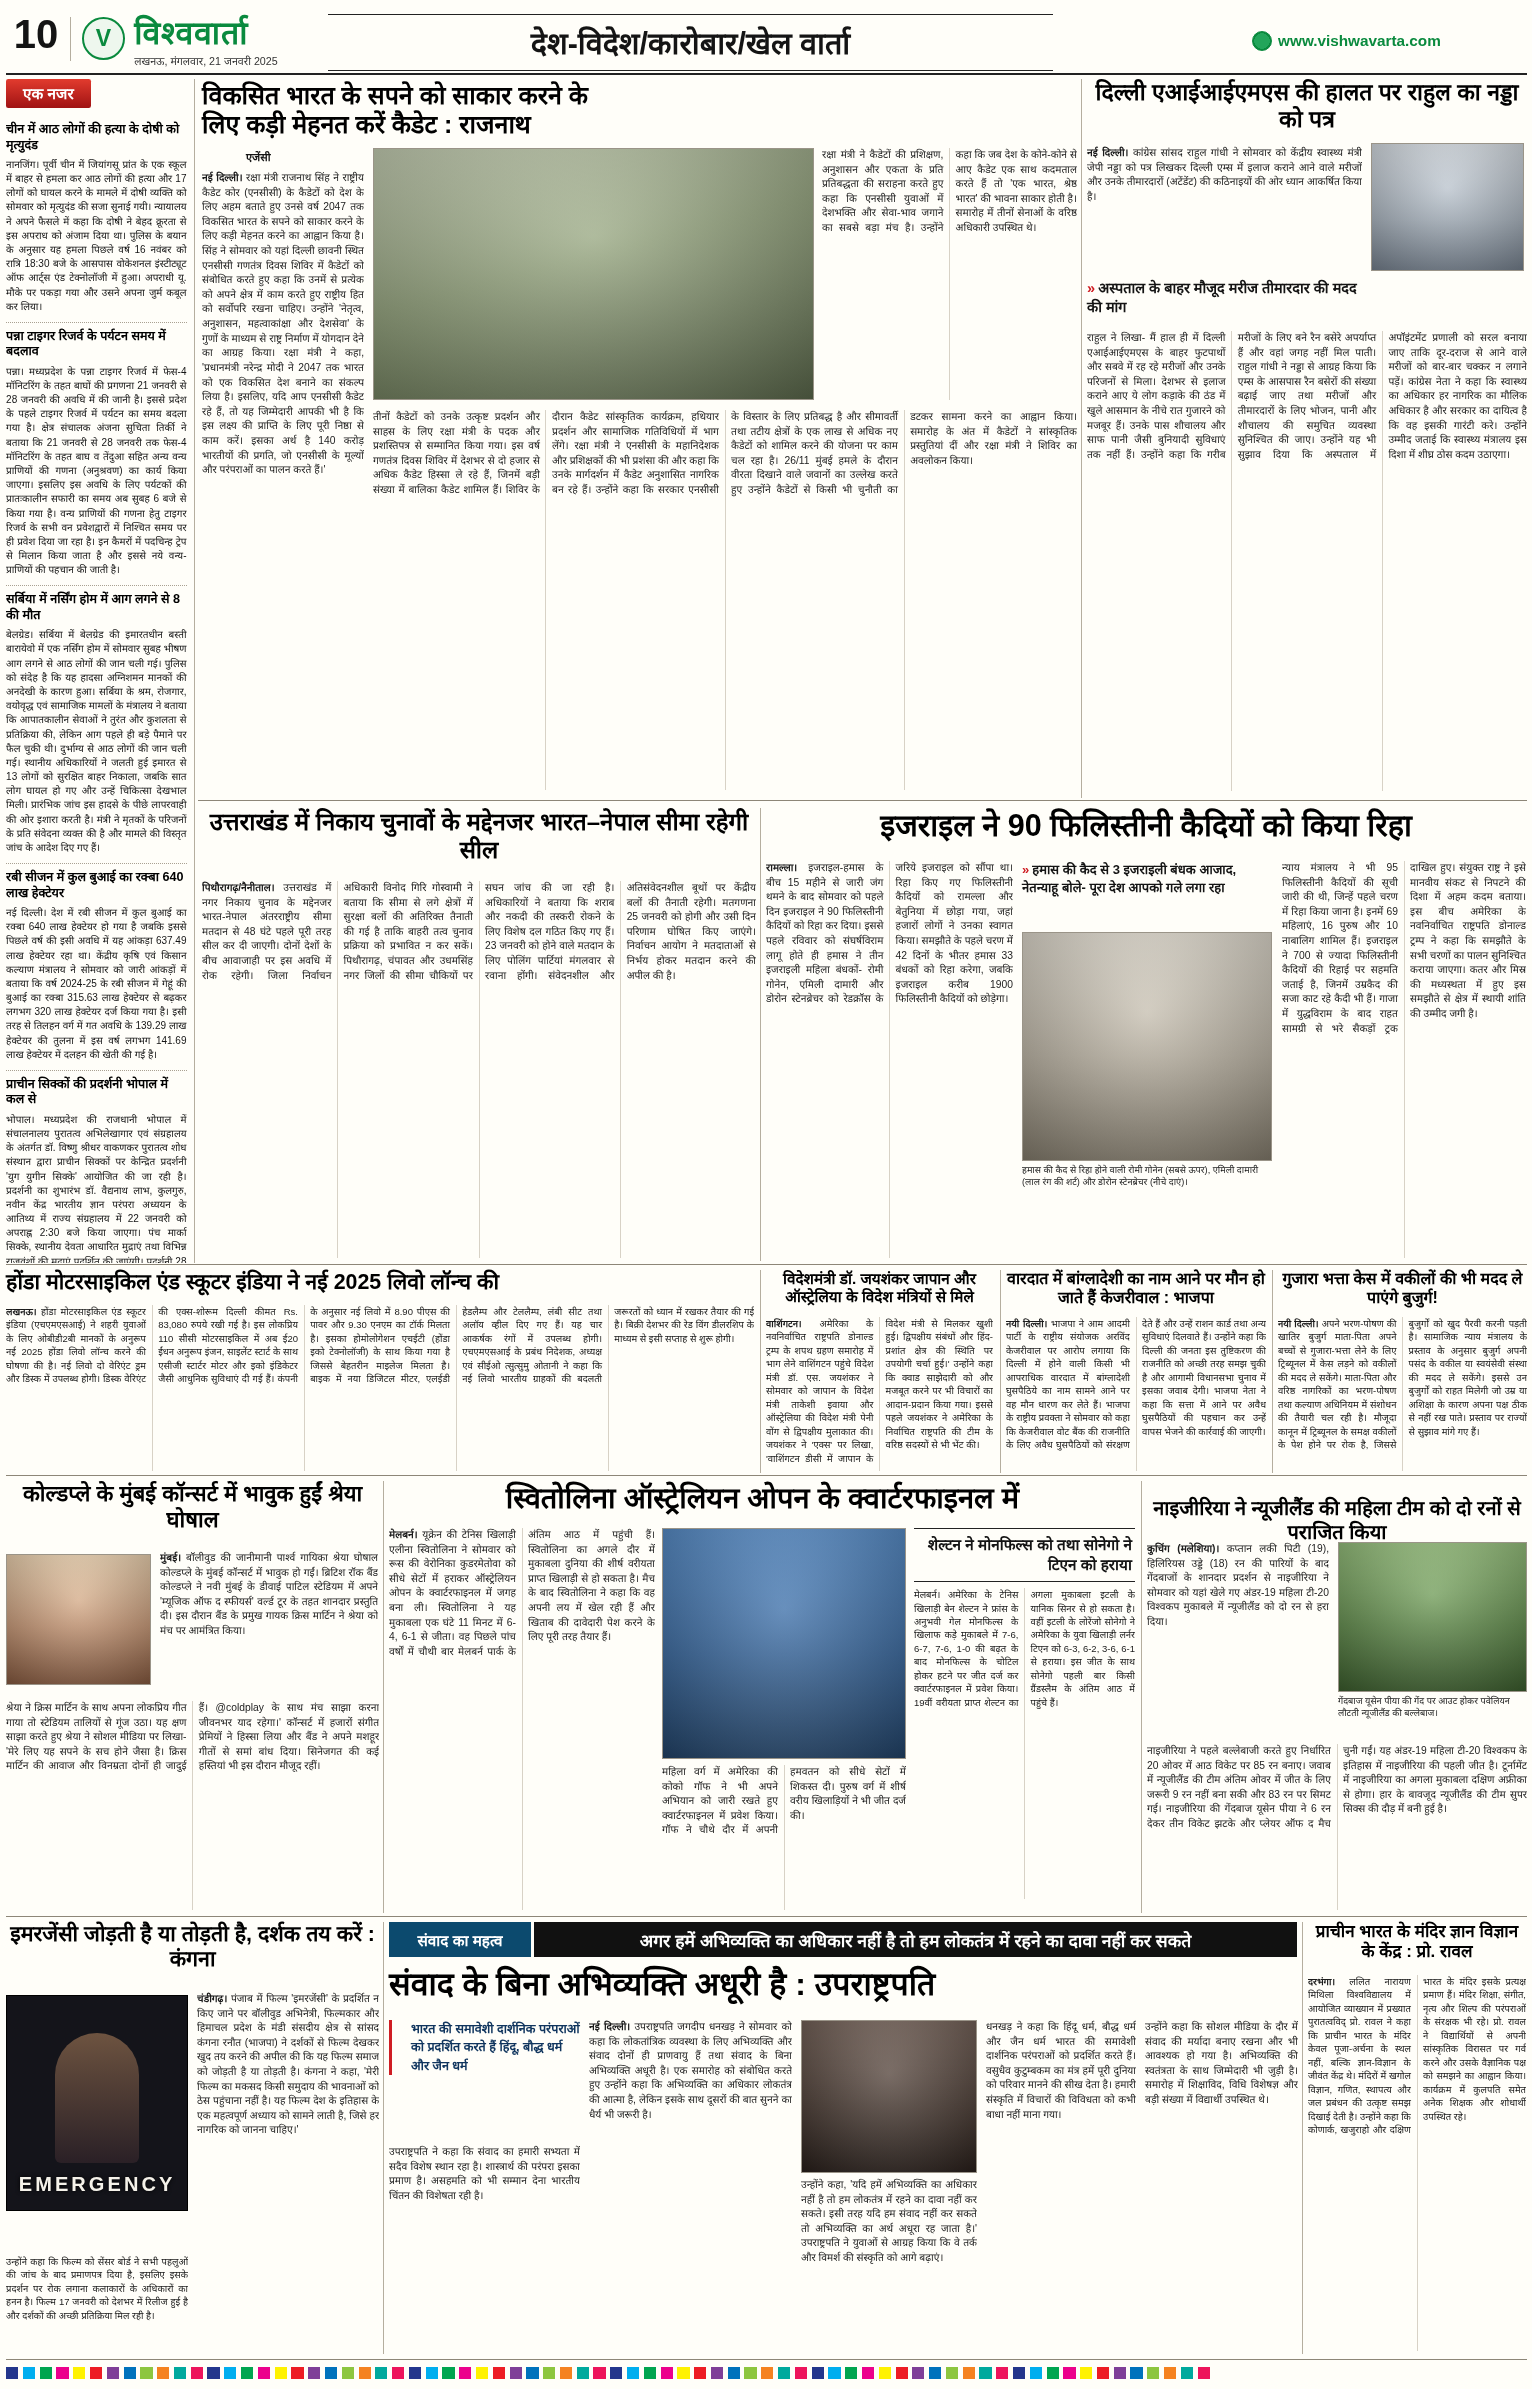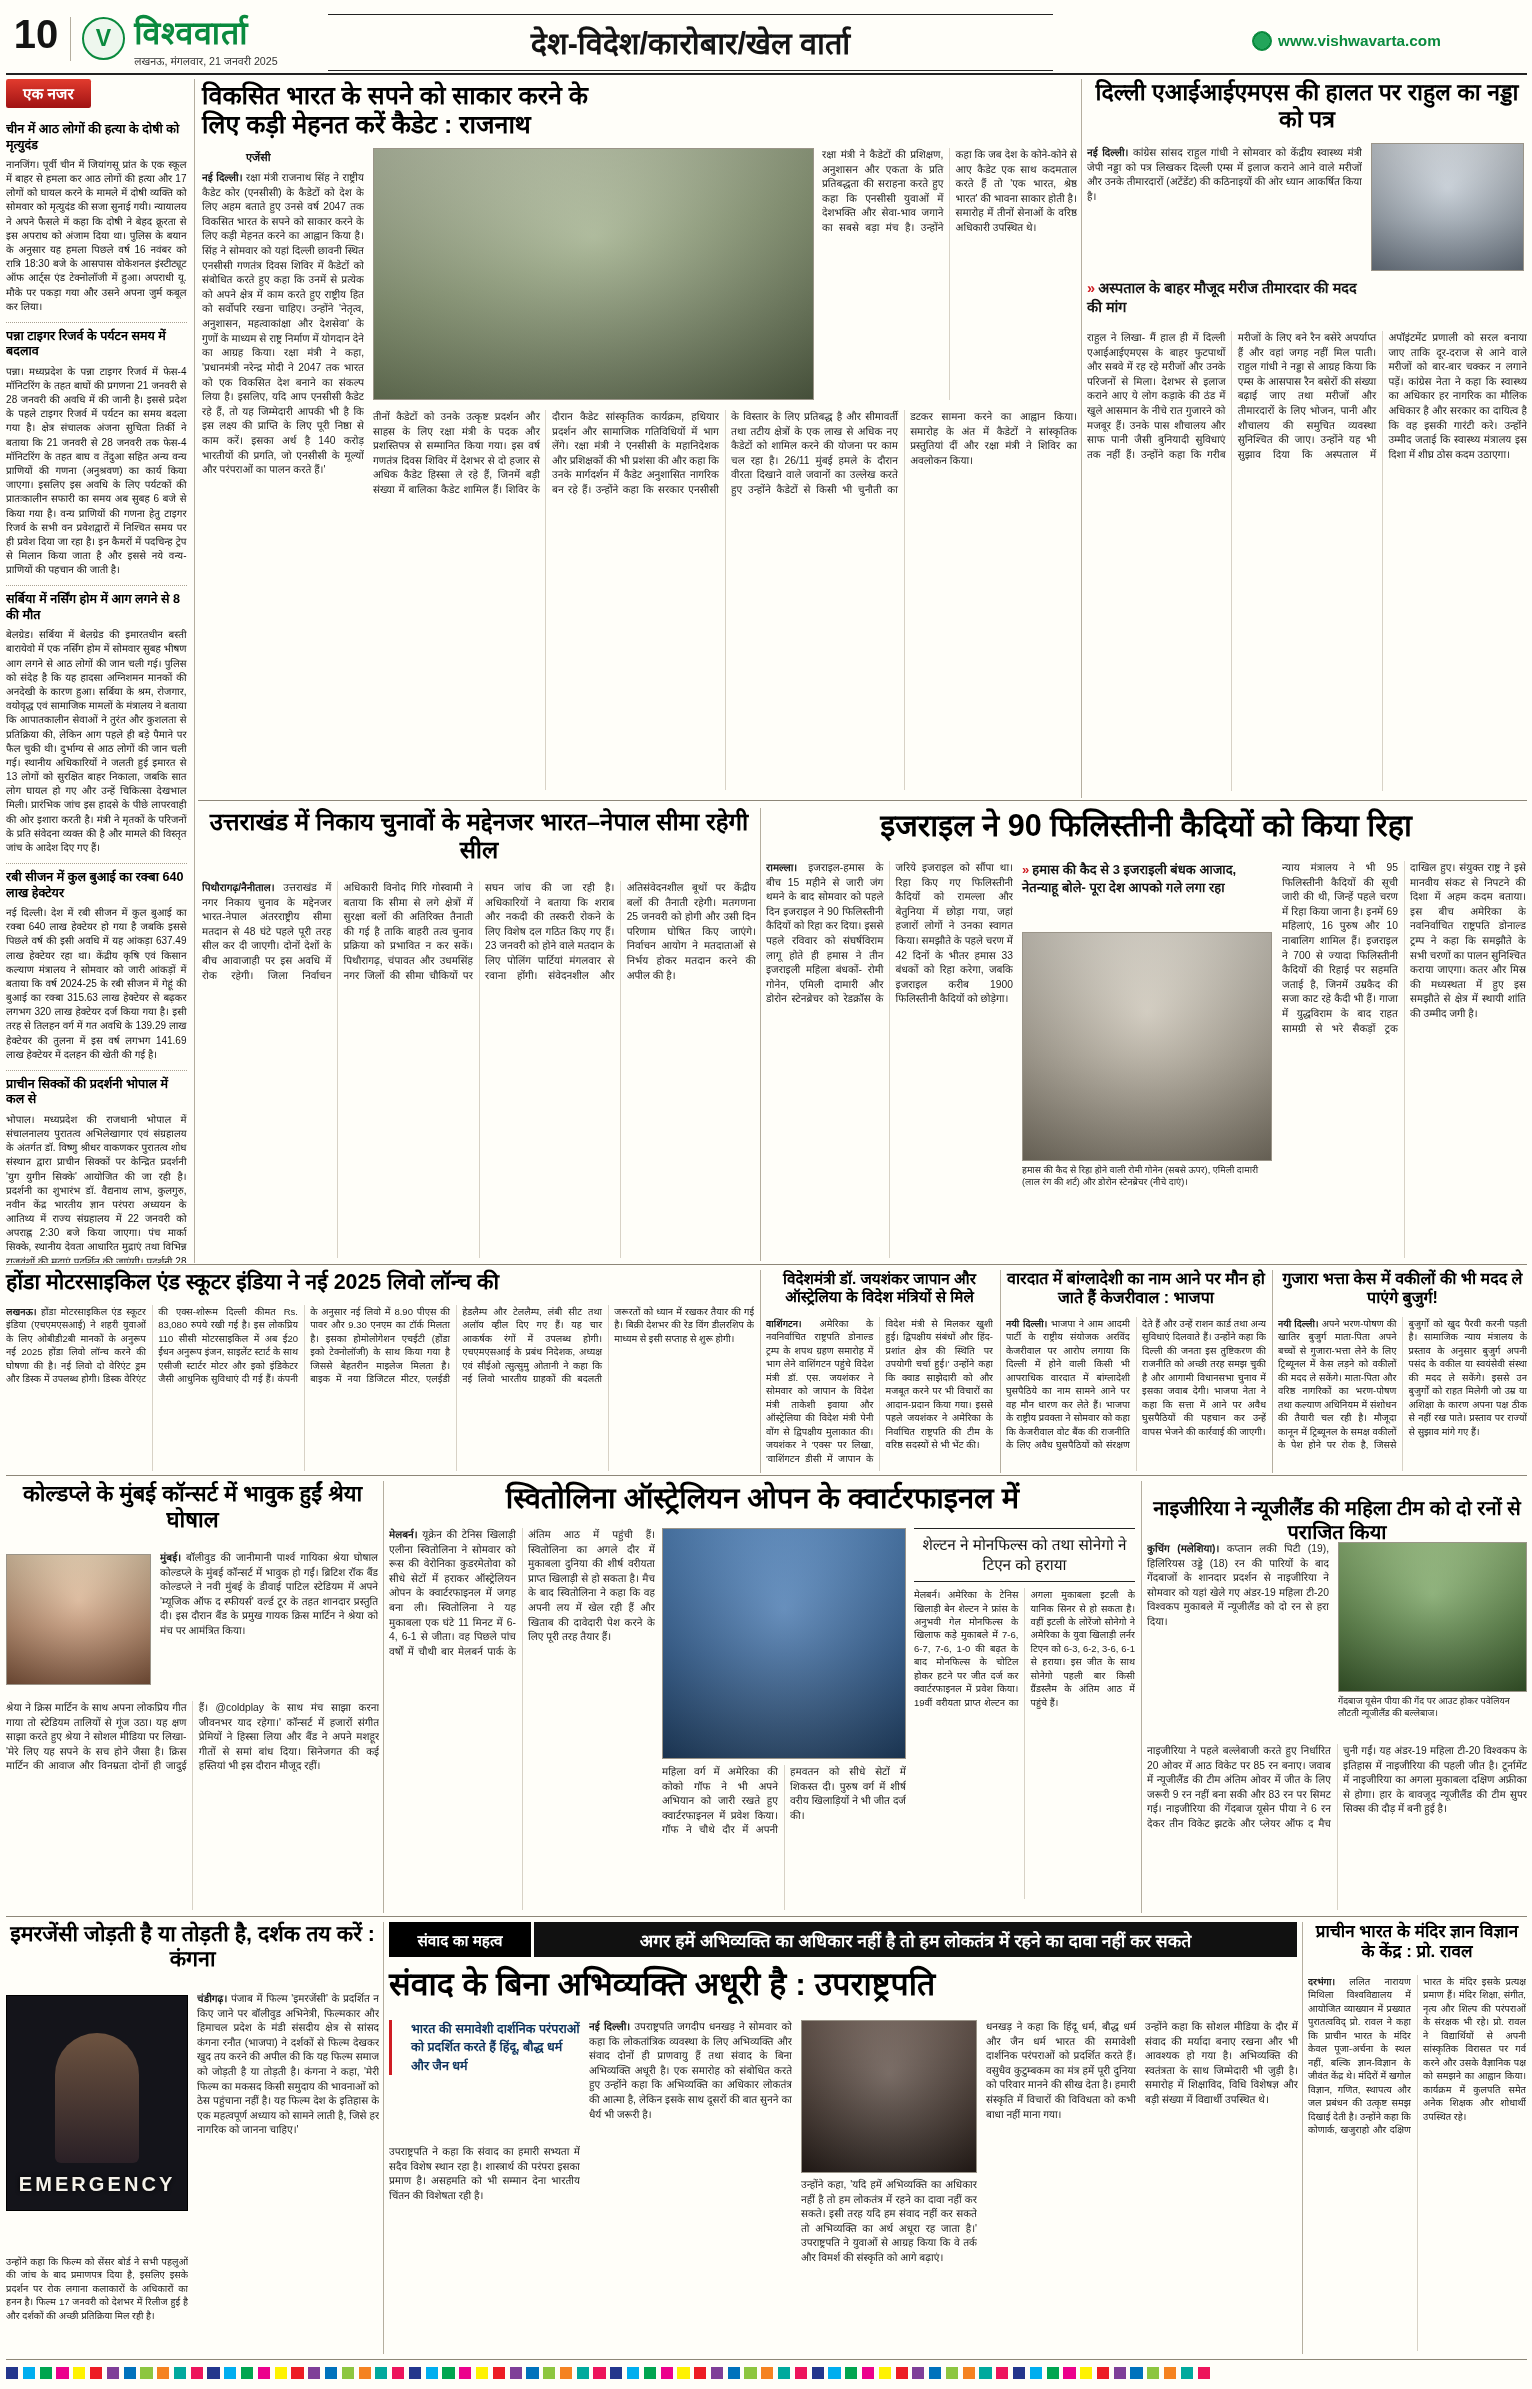--- a/index.html
+++ b/index.html
@@ -29,23 +29,23 @@
   .website{display:flex;align-items:center;gap:6.1px;font-size:15.3px;font-weight:700;color:#0a8a3e;}
   .globe{width:20px;height:20px;border-radius:50%;background:
      radial-gradient(circle at 50% 50%, #22a55a 0 60%, #0a8a3e 61% 100%);
      border:1.5px solid #0a8a3e;}
   
   .rail{position:absolute;left:6.1px;top:79px;width:189px;height:1184px;border-right:0.8px solid #b5ae9f;padding-right:7.6px;overflow:hidden;}
   .rail-badge{display:inline-block;background:linear-gradient(180deg,#e23b2e,#a01313);color:#fff;font-weight:700;font-size:15.3px;padding:3.8px 17px 5.3px;border-radius:2.3px;margin-bottom:7.6px;}
   .brief{padding:6.1px 0 7.6px;border-bottom:0.8px dotted #a9a192;}
   .brief h3{font-size:12.6px;font-weight:700;line-height:1.25;margin-bottom:4.6px;color:#000;}
   .brief p{font-size:10px;line-height:1.42;text-align:justify;}
-  .kicker{background:#000000;color:#fff;font-weight:700;display:flex;align-items:center;justify-content:center;}
+  .kicker{background:#0c4a6e;color:#fff;font-weight:700;display:flex;align-items:center;justify-content:center;}
   .banner{background:#111;color:#fff;font-weight:700;display:flex;align-items:center;justify-content:center;text-align:center;}
-  .subbox-hl{border-top:1.5px solid #222;border-bottom:1.5px solid #222;font-weight:400;text-align:center;padding:6.1px 3.1px;line-height:1.3;}
+  .subbox-hl{border-top:1.5px solid #222;border-bottom:1.5px solid #222;font-weight:700;text-align:right;padding:6.1px 3.1px;line-height:1.3;}
   .standfirst{font-weight:700;color:#10355e;font-size:12.6px;line-height:1.45;border-left:3.1px solid #cf1d23;padding-left:19px;}
   .poster{background:#14141a;display:flex;flex-direction:column;align-items:center;justify-content:flex-end;border:0.8px solid #000;}
   .poster .ptitle{color:#f5f2ea;font-size:20px;font-weight:700;letter-spacing:3.1px;margin-bottom:13.7px;text-shadow:0 0 4.6px #000;}
   .poster .pfigure{width:84px;height:130px;border-radius:42px 42px 6.1px 6.1px;background:linear-gradient(180deg,#6d5340,#2a2026);margin-bottom:10.7px;}
   .colorbar{position:absolute;display:flex;gap:4.6px;}
   .colorbar span{width:12.2px;height:12.2px;display:inline-block;}
 </style>
 </head>
 <body>
 

